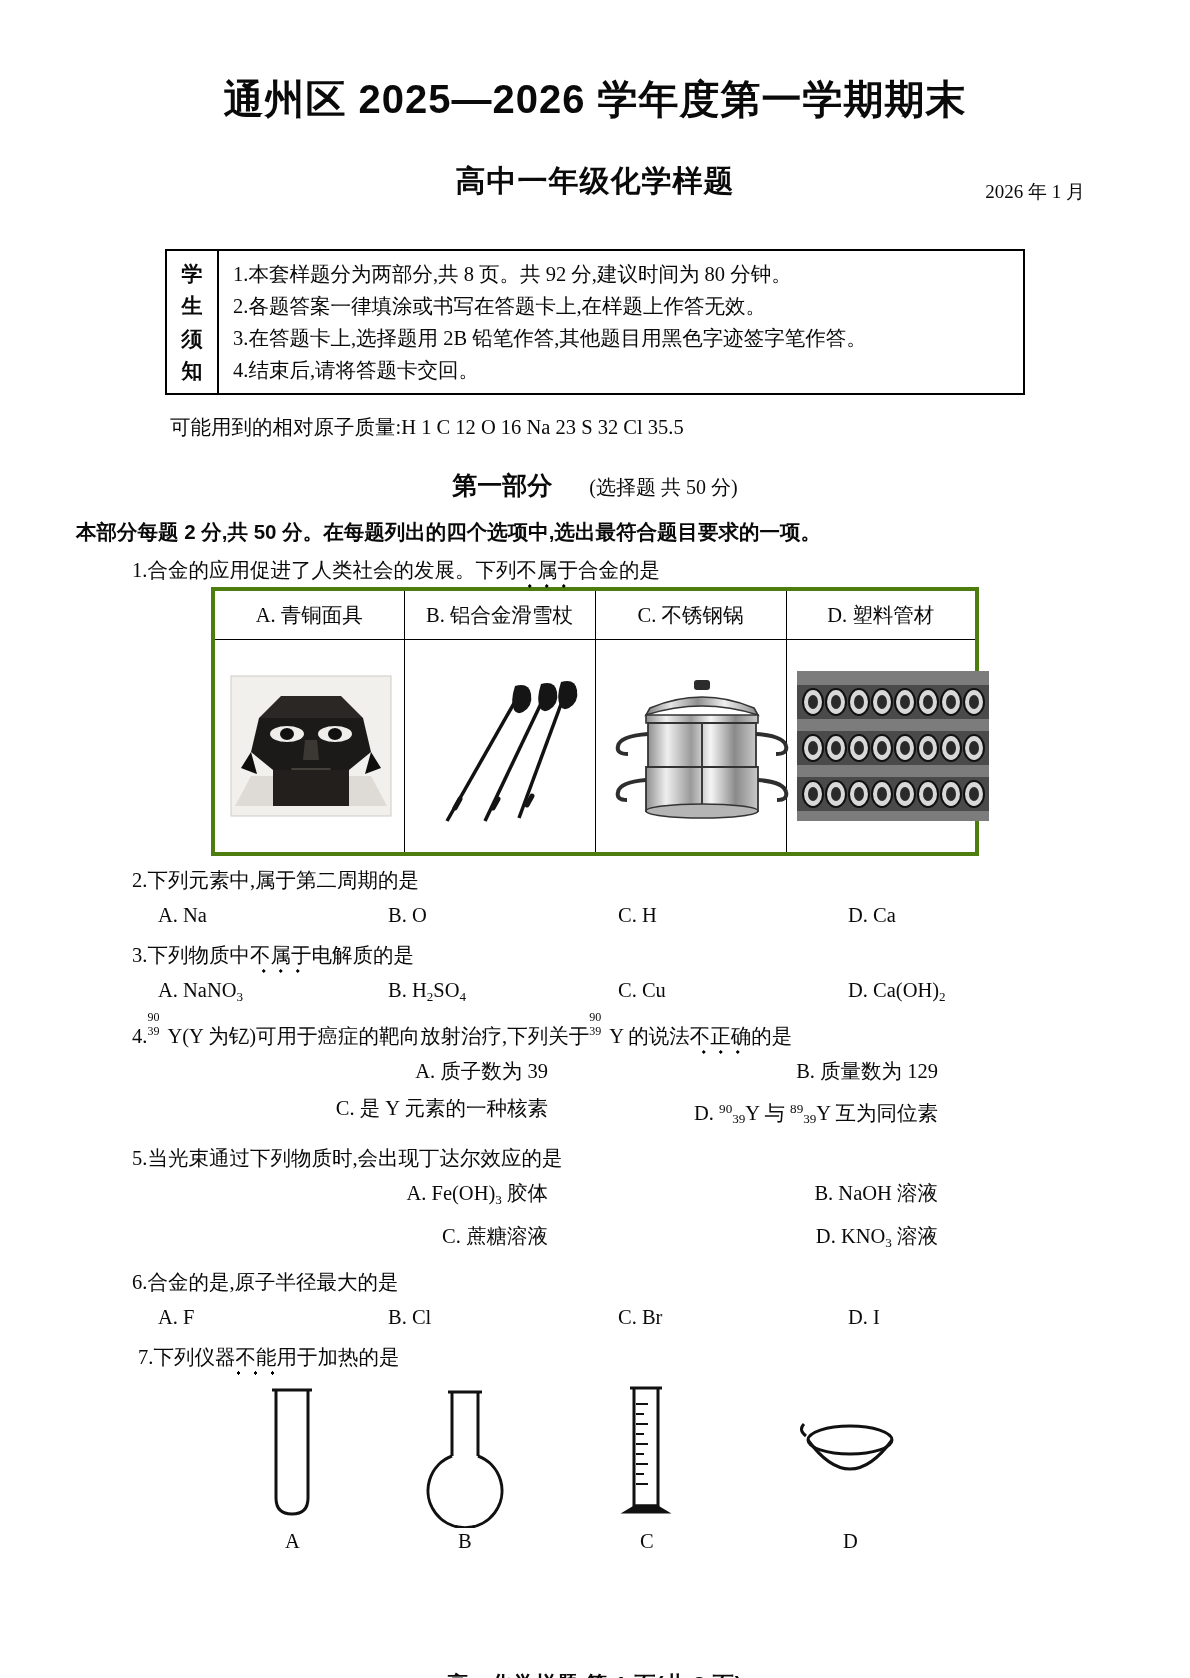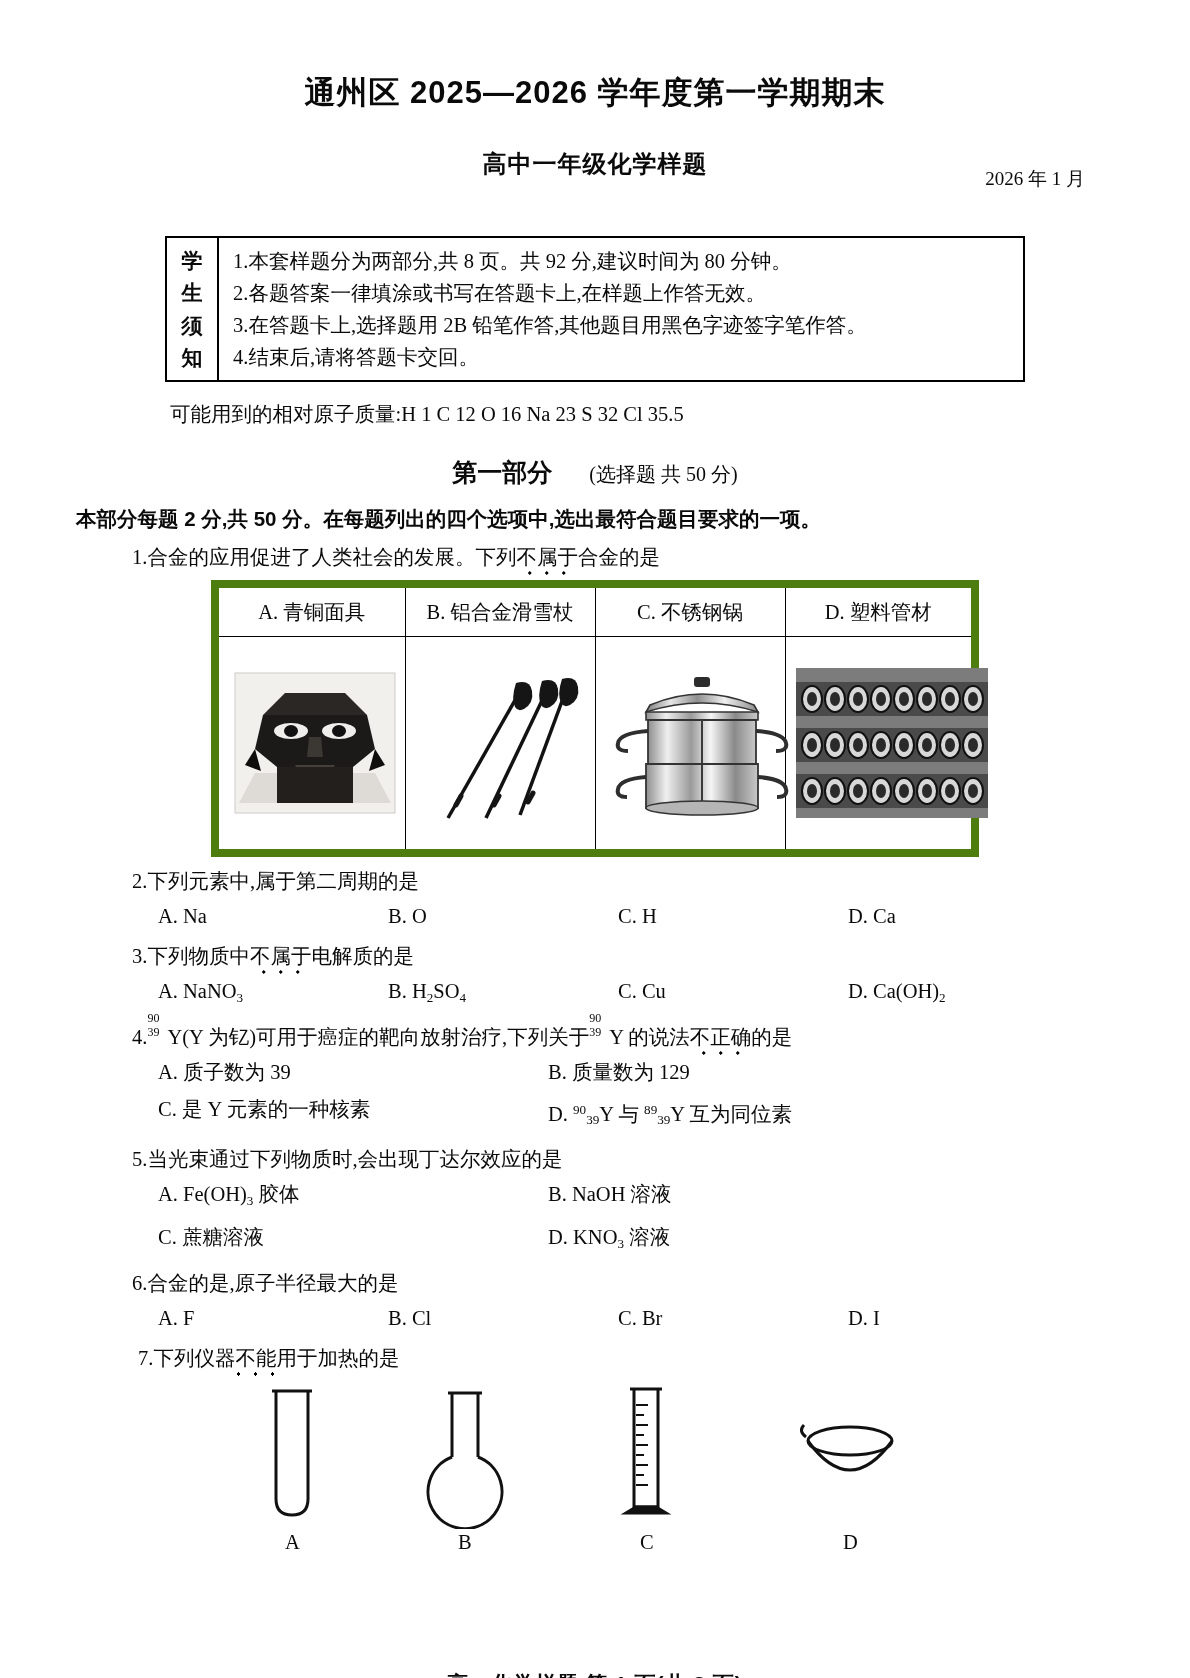--- a/index.html
+++ b/index.html
@@ -13,34 +13,34 @@
   }
   .page{
     position:relative;
     width:1190px;height:1678px;
     box-sizing:border-box;
     padding:0;
   }
   
   .title1{
     text-align:center;
-    font-size:31px;
+    font-size:40px;
     font-weight:bold;
     letter-spacing:1px;
     margin-top:72px;
     font-family:"Liberation Sans","DejaVu Sans",sans-serif;
   }
   .title2row{
     position:relative;
     margin-top:34px;
     height:44px;
   }
   .title2{
     text-align:center;
-    font-size:24px;
+    font-size:30px;
     font-weight:bold;
     letter-spacing:1px;
     font-family:"Liberation Sans","DejaVu Sans",sans-serif;
   }
   .datestamp{
     position:absolute;
     right:105px;
     bottom:0px;
     font-size:19px;
     font-family:"Liberation Serif","DejaVu Serif",serif;
@@ -117,20 +117,21 @@
   }
   .opts.grid4{
     display:grid;
     grid-template-columns:200px 200px 200px 200px;
     gap:30px;
   }
   .opts.grid2{
     display:grid;
     grid-template-columns:390px 390px;
     row-gap:6px;
+    text-align:right;
   }
   .dotted{position:relative;}
   .dotted::after{
     content:"";
     position:absolute;
     left:2px;right:2px;
     bottom:-7px;
     height:4px;
     background-image:radial-gradient(circle, #000 1.6px, transparent 1.8px);
     background-size:17px 4px;
@@ -149,23 +150,23 @@
   .iso .a{
     position:absolute;left:0;top:-12px;
     font-size:12px;line-height:12px;
   }
   .iso .z{
     position:absolute;left:0;top:2px;
     font-size:12px;line-height:12px;
   }
   
   .imgtable{
-    margin:8px auto 0 auto;
+    margin:2px auto 0 auto;
     width:768px;
-    border:8px solid #4d7c0f;
+    border:4px solid #4d7c0f;
     border-collapse:collapse;
     table-layout:fixed;
   }
   .imgtable td{
     border:1.5px solid #000;
     text-align:center;
     vertical-align:middle;
     font-size:20.5px;
   }
   .imgtable tr.head td{height:46px;}

